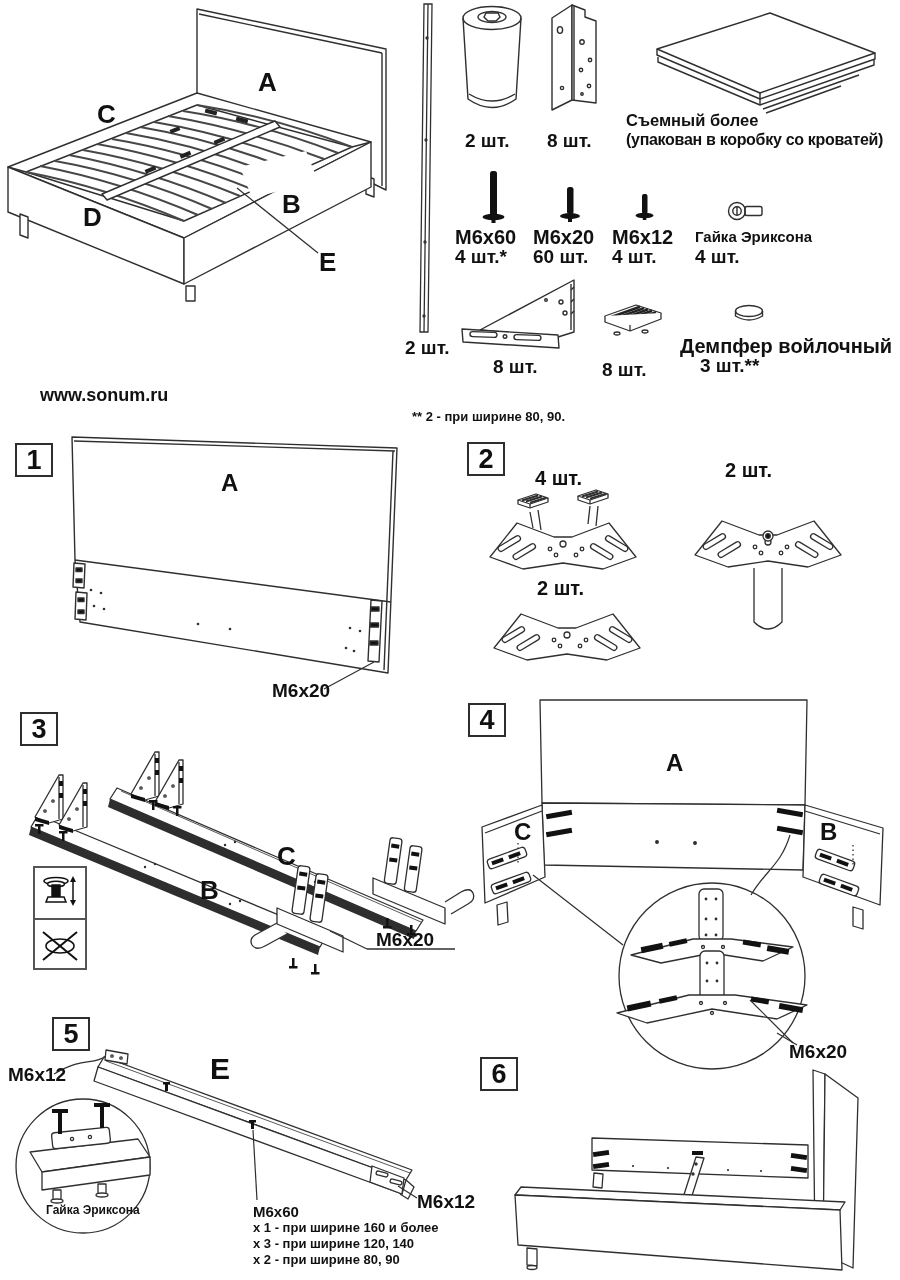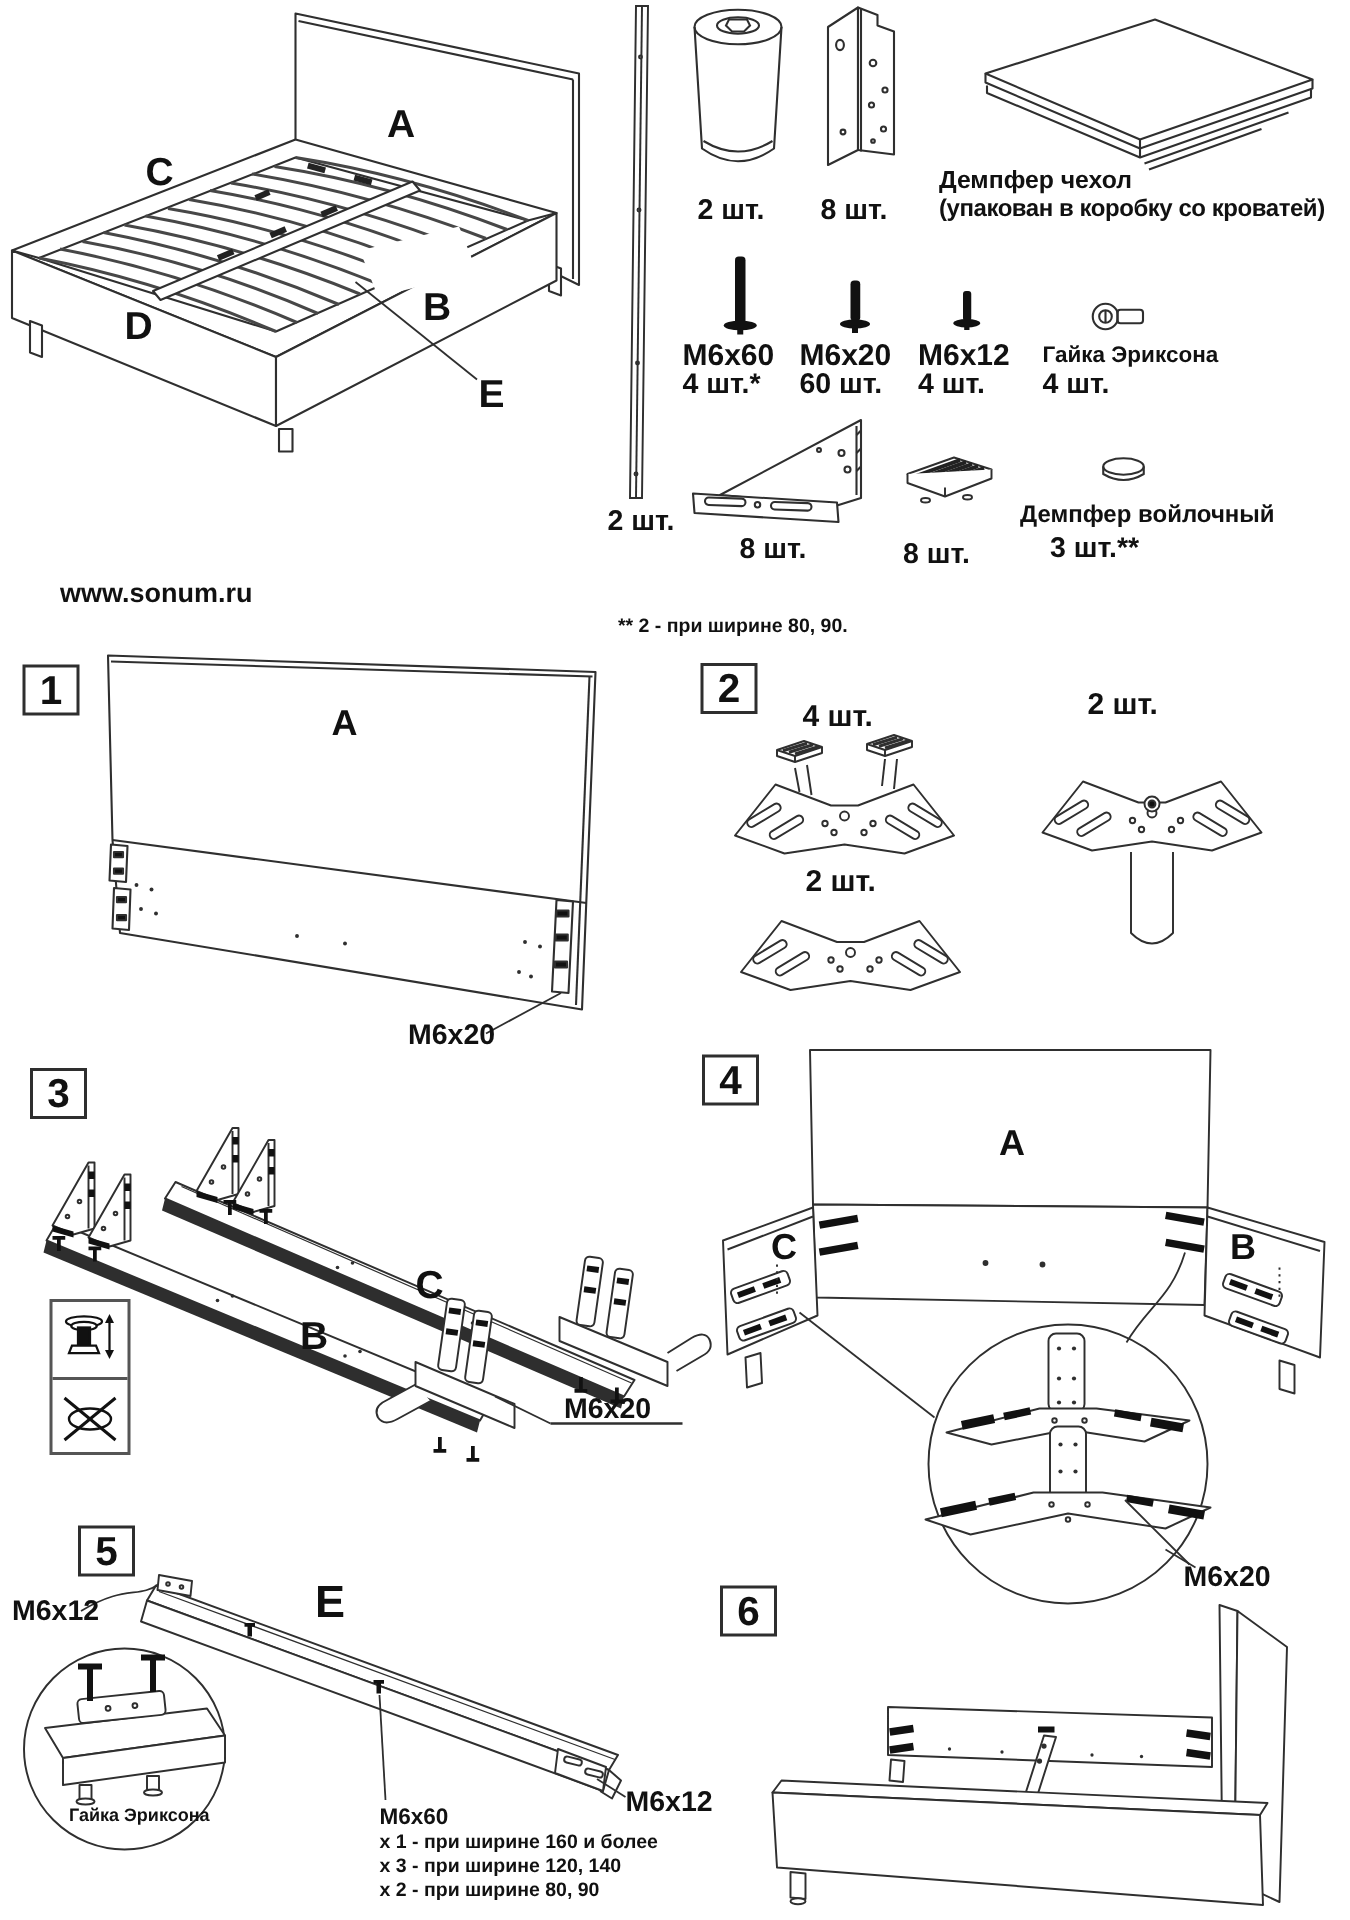--- a/index.html
+++ b/index.html
@@ -105,21 +105,21 @@
 
   <svg style="left:645px;top:5" width="240" height="120" viewBox="0 0 240 120" fill="none" stroke="#2f2f2f" stroke-width="1.4" stroke-linejoin="round">
     <polygon points="12,44 125,8 230,48 115,88" fill="#fff"></polygon>
     <path d="M12,44 L12,50 L115,94 L230,54 L230,48"></path>
     <line x1="115" y1="88" x2="115" y2="94"></line>
     <path d="M13,52 L13,57 L115,100 L229,60 L229,55"></path>
     <path d="M115,94 L115,100"></path>
     <path d="M118,104 L214,70"></path>
       <path d="M121,108 L196,81"></path>
   </svg>
-  <span class="lbl" style="left:626px;top:111px;font-size:16.5px;">Демпфер чехол</span>
+  <span class="lbl" style="left:626px;top:111px;font-size:16.5px;">Съемный более</span>
   <span class="lbl" style="left:626px;top:131px;font-size:16px;letter-spacing:-0.3px;">(упакован в коробку со кроватей)</span>
 
   <svg style="left:481px;top:170" width="26" height="56" viewBox="0 0 26 56">
     <rect x="9" y="1" width="7" height="45" rx="2.5" fill="#111"></rect>
     <ellipse cx="12.5" cy="47" rx="11" ry="3.2" fill="#111"></ellipse>
       <rect x="10.5" y="48" width="4" height="5" fill="#111"></rect>
   </svg>
   <span class="lbl ctr" style="left:455px;top:226px;width:70px;font-size:20px;">M6x60</span>
   <span class="lbl ctr" style="left:455px;top:246px;width:70px;font-size:19px;">4 шт.*</span>
 
@@ -178,21 +178,21 @@
       <line x1="30" y1="25" x2="30" y2="31"></line>
     <ellipse cx="17" cy="33.5" rx="3" ry="1.5"></ellipse>
       <ellipse cx="45" cy="31.5" rx="3" ry="1.5"></ellipse>
   </svg>
   <span class="lbl ctr" style="left:602px;top:359px;width:60px;font-size:19px;">8 шт.</span>
 
   <svg style="left:733px;top:303" width="34" height="24" viewBox="0 0 34 24" fill="none" stroke="#2f2f2f" stroke-width="1.4">
     <ellipse cx="16" cy="8" rx="13.5" ry="5.5" fill="#fff"></ellipse>
     <path d="M2.5,8 L2.5,13 Q16,21 29.5,13 L29.5,8"></path>
   </svg>
-  <span class="lbl ctr" style="left:680px;top:335px;width:150px;font-size:16px;">Демпфер войлочный</span>
+  <span class="lbl ctr" style="left:680px;top:335px;width:150px;font-size:20px;">Демпфер войлочный</span>
   <span class="lbl ctr" style="left:700px;top:355px;width:110px;font-size:19px;">3 шт.**</span>
 
   <span class="lbl" style="left:412px;top:410px;font-size:13px;">** 2 - при ширине 80, 90.</span>
 
   <div class="stepbox" style="left:15px;top:443px;">
       <span>1</span>
     </div>
   <svg style="left:58px;top:430" width="382" height="282" viewBox="0 0 382 282" fill="none" stroke="#2f2f2f" stroke-width="1.4" stroke-linejoin="round">
     <path d="M14,7 L339,18 L330,243 L22,192 L17,130 Z" fill="#fff"></path>
     <line x1="16" y1="11" x2="337" y2="21"></line>

